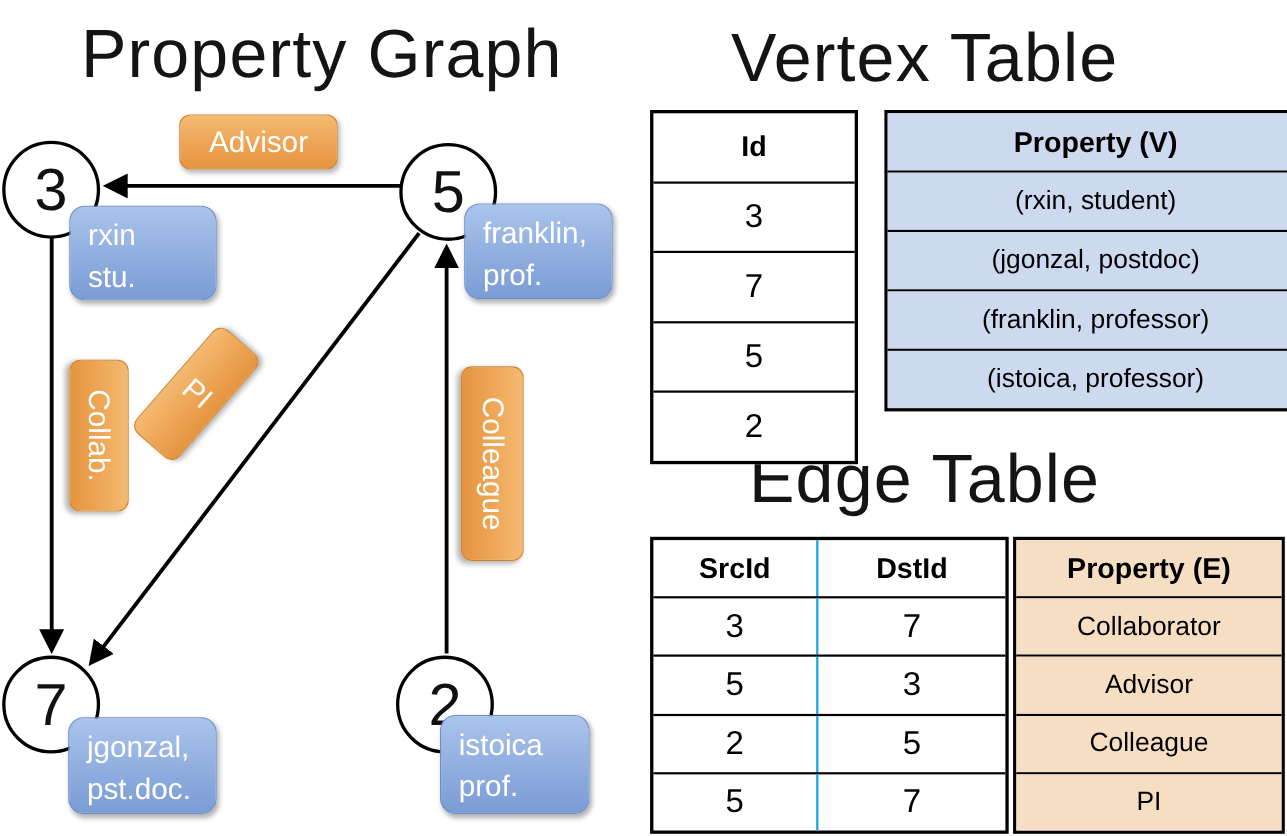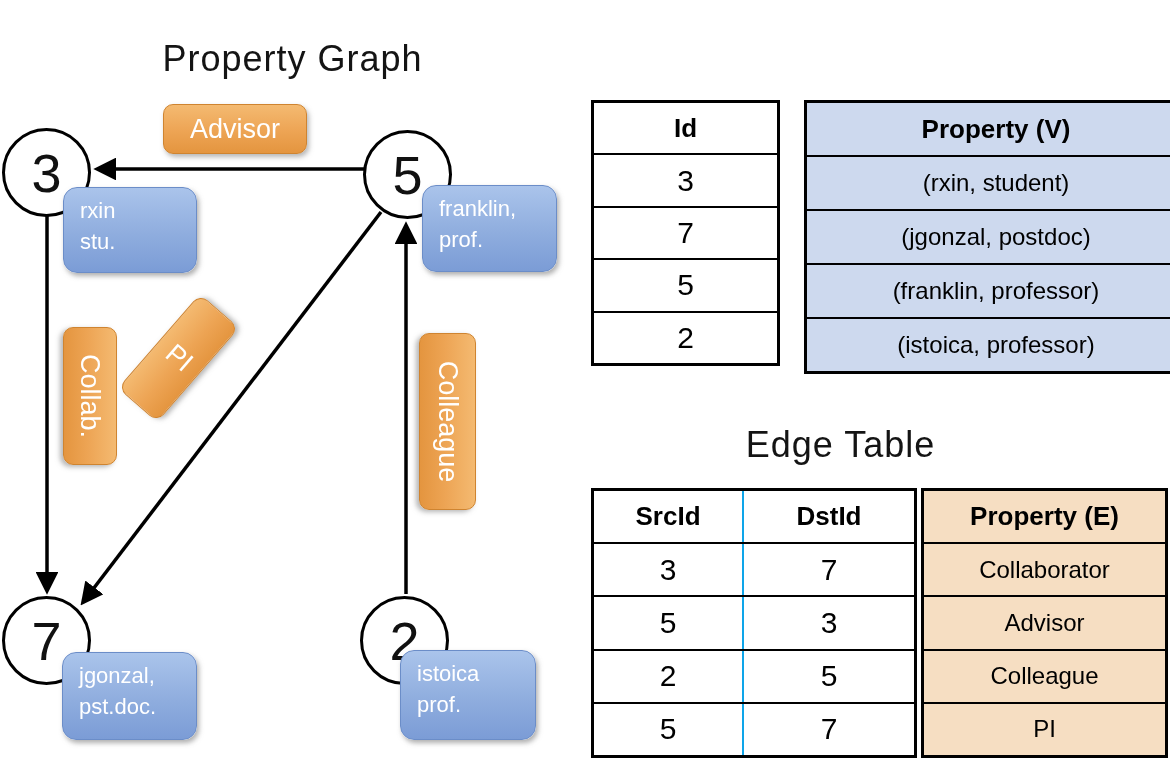--- a/index.html
+++ b/index.html
@@ -7,21 +7,21 @@
   body {
     font-family: "Liberation Sans", sans-serif;
     background:#ffffff; position:relative; overflow:hidden;
     color:#000;
   }
   .stage { position:absolute; left:0; top:0; width:1170px; height:760px; }
 
   
   .big-title {
     position:absolute; text-align:center;
-    font-size:36px; font-weight:400; color:#141414; letter-spacing:1px;margin-top:24px;
+    font-size:62px; font-weight:400; color:#141414; letter-spacing:1px;
   }
   #title-graph  { left:0;   top:14px;  width:585px; }
   #title-vertex { left:552px; top:18px; width:577px; }
   #title-edge   { left:552px; top:400px; width:577px; }
 
   
   #edge-svg { position:absolute; left:0; top:0; width:585px; height:760px; z-index:1; }
 
   .node {
     position:absolute; width:89px; height:89px; border-radius:50%;
@@ -32,21 +32,21 @@
   #node-3 { left:2px;   top:128px; }
   #node-5 { left:363px; top:130px; }
   #node-7 { left:2px;   top:596px; }
   #node-2 { left:360px; top:596px; }
 
   .vbox {
     position:absolute; z-index:3; border-radius:14px;
     background:linear-gradient(180deg,#aac4eb 0%, #8fadde 55%, #7b9cd6 100%);
     border:1px solid #6b8dc8;
     box-shadow:2px 3px 5px rgba(110,110,110,.55);
-    color:#fff; font-size:22px; line-height:1.4;
+    color:#fff; font-size:27px; line-height:1.4;
     padding:8px 0 0 16px;
   }
   #vbox-rxin     { left:63px;  top:187px; width:134px; height:86px; }
   #vbox-franklin { left:422px; top:185px; width:135px; height:87px; }
   #vbox-jgonzal  { left:62px;  top:652px; width:135px; height:88px; }
   #vbox-istoica  { left:400px; top:650px; width:136px; height:90px; }
 
   .ebox {
     position:absolute; z-index:3; border-radius:10px;
     background:linear-gradient(180deg,#f4ba71 0%, #eda454 55%, #e4953f 100%);
@@ -72,34 +72,35 @@
     flex:1; display:flex; align-items:center; justify-content:center;
     font-size:24px; color:#000; overflow:hidden; white-space:nowrap;
   }
   .tcell.head { font-weight:700; font-size:26px; }
   .tcell.num  { font-size:30px; }
   .cell-split { border-left:2px solid #0ea5e9; }
   .bg-blue .tcell { background:#cdd9ee; }
   .bg-tan  .tcell { background:#f6dec2; }
 
   
-  #vt-id   { left:591px; top:100px; width:189px; height:266px; }
+  #vt-id   { left:591px; top:100px; width:189px; height:322px; }
   #vt-prop { left:804px; top:100px; width:384px; height:274px; }
   
   #et-ids  { left:591px; top:488px; width:326px; height:270px; }
   #et-ids .c-src { flex:0 0 148px; }
   #et-ids .c-dst { flex:1; }
   #et-prop { left:921px; top:488px; width:247px; height:270px; }
 </style>
 </head>
 <body>
 
 <div class="stage">
 
   <div class="big-title" id="title-graph">Property Graph</div>
+  <div class="big-title" id="title-vertex">Vertex Table</div>
   <div class="big-title" id="title-edge">Edge Table</div>
 
   <svg id="edge-svg" viewBox="0 0 585 760">
     <defs>
       <marker id="arrow" viewBox="0 0 10 10" refX="7.5" refY="5" markerWidth="6.5" markerHeight="6.5" orient="auto-start-reverse">
         <path d="M0,0 L10,5 L0,10 z" fill="#000"></path>
       </marker>
     </defs>
     <path d="M364,169 L99,169" stroke="#000" stroke-width="3.5" fill="none" marker-end="url(#arrow)"></path>
     <path d="M47,216 L47,589" stroke="#000" stroke-width="3.5" fill="none" marker-end="url(#arrow)"></path>

